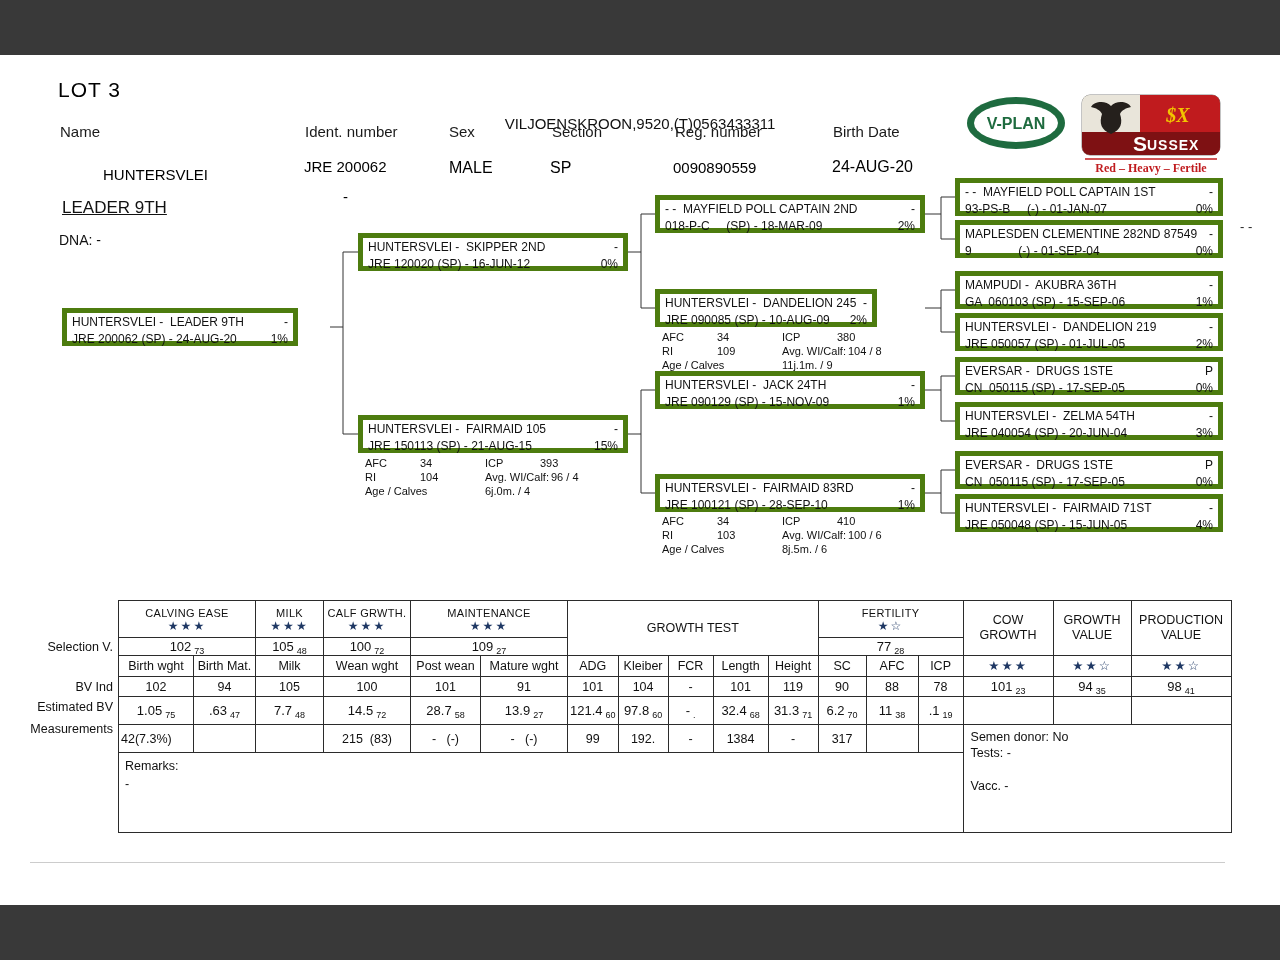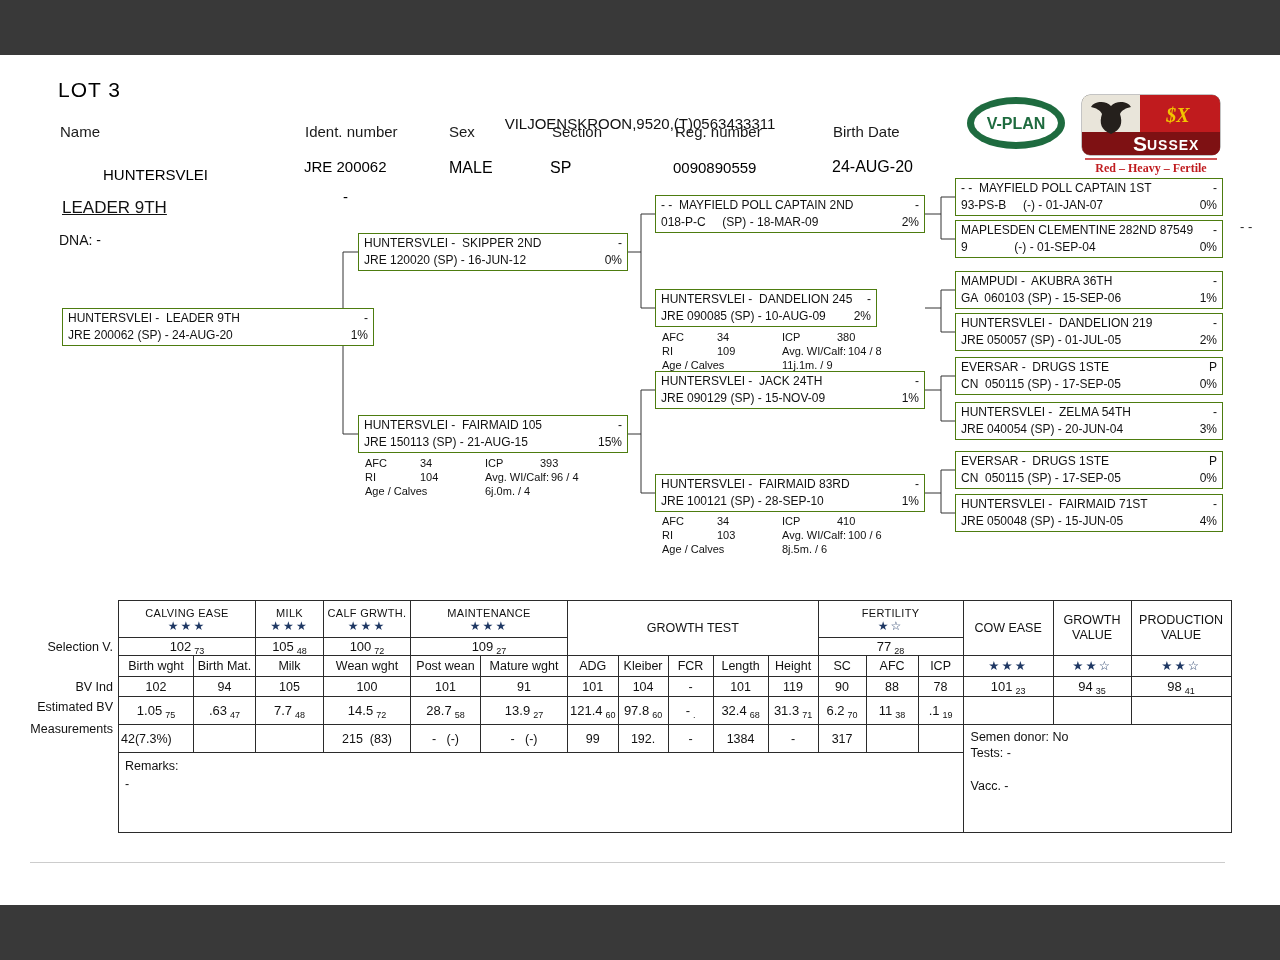--- a/index.html
+++ b/index.html
@@ -15,21 +15,21 @@
   
   .lot { font-size:21px; letter-spacing:1px; color:#000; }
   .org { width:580px; text-align:center; font-size:15px; line-height:20px; }
   .id-label { font-size:15px; color:#1a1a1a; }
   .id-value { font-size:15px; color:#000; }
   .id-value.big { font-size:16px; }
   .name2 { font-size:17px;text-decoration:underline; }
   .dna { font-size:14px; }
 
   
-  .pbox { position:absolute; height:38px; border:1px solid #4d7c0f; background:#fff;
+  .pbox { position:absolute; height:38px; border:5px solid #4d7c0f; background:#fff;
           font-size:12px; line-height:17px; padding:1px 5px; }
   .pbox .ln { display:flex; justify-content:space-between; }
   .pbox .ln span { white-space:pre; }
   .stats { position:absolute; font-size:11px; line-height:14px; color:#111; }
   .stats .srow { display:flex; white-space:pre; }
   .s-c1 { display:inline-block; width:55px; }
   .s-c2 { display:inline-block; width:65px; }
   .s-c3 { display:inline-block; width:55px; }
   .s-c12 { display:inline-block; width:120px; }
   .s-val { margin-left:2px; }
@@ -117,21 +117,21 @@
 <svg id="connectors" width="1280" height="960">
   <path d="M330 327 H343 M343 252 V434 M343 252 H358 M343 434 H358
            M628 252 H641 M641 214 V308 M641 214 H655 M641 308 H655
            M628 434 H641 M641 390 V493 M641 390 H655 M641 493 H655
            M925 214 H941 M941 197 V239 M941 197 H955 M941 239 H955
            M925 308 H941 M941 290 V332 M941 290 H955 M941 332 H955
            M925 390 H941 M941 376 V421 M941 376 H955 M941 421 H955
            M925 493 H941 M941 470 V513 M941 470 H955 M941 513 H955" stroke="#333" stroke-width="1" fill="none"></path>
 </svg>
 
-<div class="pbox" style="left:62px; top:308px; width:312px;">
+<div class="pbox" style="left:62px; top:308px; width:236px;">
   <div class="ln">
       <span>HUNTERSVLEI -  LEADER 9TH</span>
       <span>-</span>
     </div>
   <div class="ln">
       <span>JRE 200062 (SP) - 24-AUG-20</span>
       <span>1%</span>
     </div>
 </div>
 <div class="pbox" style="left:358px; top:233px; width:270px;">
@@ -332,21 +332,21 @@
         </td>
     <td colspan="2">
           <div class="grp-label">MAINTENANCE</div>
           <div class="stars">★★★</div>
         </td>
     <td colspan="5" rowspan="2">GROWTH TEST</td>
     <td colspan="3">
           <div class="grp-label">FERTILITY</div>
           <div class="stars">★☆</div>
         </td>
-    <td rowspan="2" class="vh">COW EASE</td>
+    <td rowspan="2" class="vh">COW GROWTH</td>
     <td rowspan="2" class="vh">GROWTH VALUE</td>
     <td rowspan="2" class="vh">PRODUCTION VALUE</td>
   </tr>
   <tr style="height:18px;">
     <td colspan="2"><span class="v">102</span><span class="sub">73</span></td>
     <td><span class="v">105</span><span class="sub">48</span></td>
     <td><span class="v">100</span><span class="sub">72</span></td>
     <td colspan="2"><span class="v">109</span><span class="sub">27</span></td>
     <td colspan="3"><span class="v">77</span><span class="sub">28</span></td>
   </tr>

